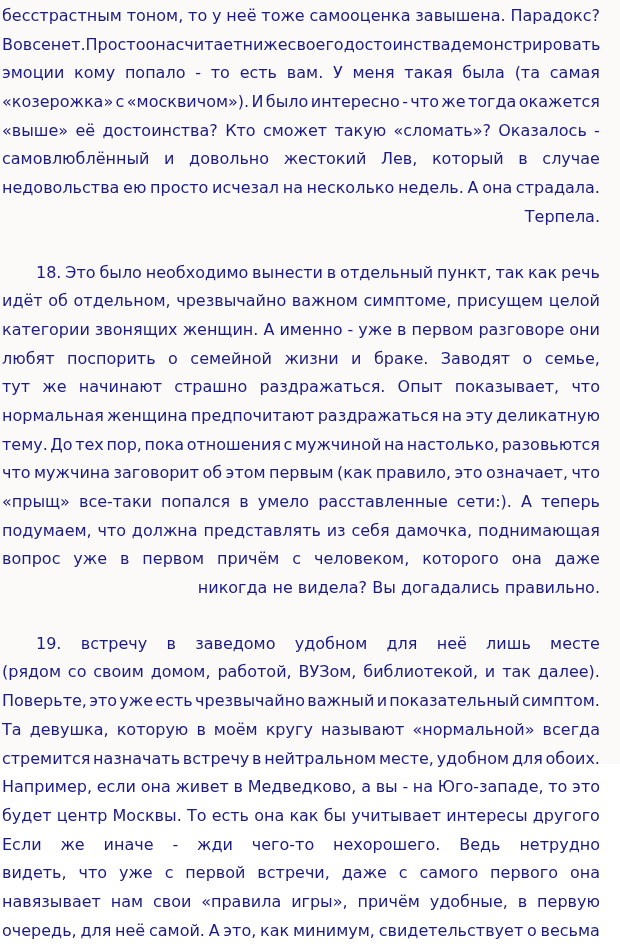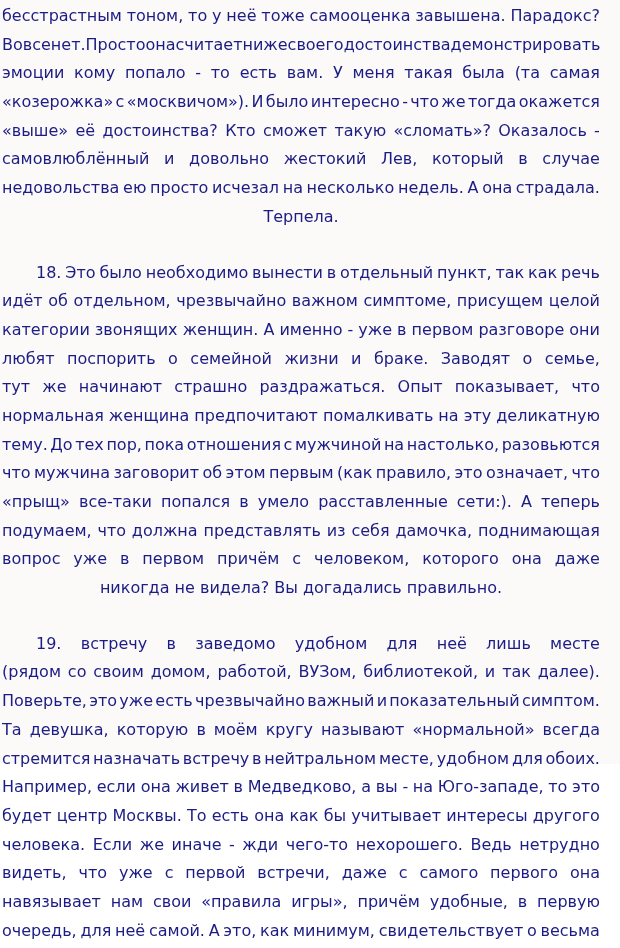--- a/index.html
+++ b/index.html
@@ -37,21 +37,21 @@
     white-space: pre;
   }
   
   .line.just {
     display: flex;
     justify-content: space-between;
   }
   
   .line.plain {
     display: block;
-    text-align: center;
+    text-align: right;
   }
   .line.indented {
     padding-left: 34px;
   }
   .w {
     flex: 0 0 auto;
   }
 </style>
 </head>
 <body>
@@ -67,35 +67,35 @@
         <div class="line just"><span class="w">самовлюблённый</span><span class="w">и</span><span class="w">довольно</span><span class="w">жестокий</span><span class="w">Лев,</span><span class="w">который</span><span class="w">в</span><span class="w">случае</span></div>
         <div class="line just"><span class="w">недовольства</span><span class="w">ею</span><span class="w">просто</span><span class="w">исчезал</span><span class="w">на</span><span class="w">несколько</span><span class="w">недель.</span><span class="w">А</span><span class="w">она</span><span class="w">страдала.</span></div>
         <div class="line plain">Терпела.</div>
       </div>
       <div class="paragraph">
         <div class="line just indented"><span class="w">18.</span><span class="w">Это</span><span class="w">было</span><span class="w">необходимо</span><span class="w">вынести</span><span class="w">в</span><span class="w">отдельный</span><span class="w">пункт,</span><span class="w">так</span><span class="w">как</span><span class="w">речь</span></div>
         <div class="line just"><span class="w">идёт</span><span class="w">об</span><span class="w">отдельном,</span><span class="w">чрезвычайно</span><span class="w">важном</span><span class="w">симптоме,</span><span class="w">присущем</span><span class="w">целой</span></div>
         <div class="line just"><span class="w">категории</span><span class="w">звонящих</span><span class="w">женщин.</span><span class="w">А</span><span class="w">именно</span><span class="w">-</span><span class="w">уже</span><span class="w">в</span><span class="w">первом</span><span class="w">разговоре</span><span class="w">они</span></div>
         <div class="line just"><span class="w">любят</span><span class="w">поспорить</span><span class="w">о</span><span class="w">семейной</span><span class="w">жизни</span><span class="w">и</span><span class="w">браке.</span><span class="w">Заводят</span><span class="w">о</span><span class="w">семье,</span></div>
         <div class="line just"><span class="w">тут</span><span class="w">же</span><span class="w">начинают</span><span class="w">страшно</span><span class="w">раздражаться.</span><span class="w">Опыт</span><span class="w">показывает,</span><span class="w">что</span></div>
-        <div class="line just"><span class="w">нормальная</span><span class="w">женщина</span><span class="w">предпочитают</span><span class="w">помалкивать</span><span class="w">на</span><span class="w">эту</span><span class="w">деликатную</span></div>
+        <div class="line just"><span class="w">нормальная</span><span class="w">женщина</span><span class="w">предпочитают</span><span class="w">раздражаться</span><span class="w">на</span><span class="w">эту</span><span class="w">деликатную</span></div>
         <div class="line just"><span class="w">тему.</span><span class="w">До</span><span class="w">тех</span><span class="w">пор,</span><span class="w">пока</span><span class="w">отношения</span><span class="w">с</span><span class="w">мужчиной</span><span class="w">на</span><span class="w">настолько,</span><span class="w">разовьются</span></div>
         <div class="line just"><span class="w">что</span><span class="w">мужчина</span><span class="w">заговорит</span><span class="w">об</span><span class="w">этом</span><span class="w">первым</span><span class="w">(как</span><span class="w">правило,</span><span class="w">это</span><span class="w">означает,</span><span class="w">что</span></div>
         <div class="line just"><span class="w">«прыщ»</span><span class="w">все-таки</span><span class="w">попался</span><span class="w">в</span><span class="w">умело</span><span class="w">расставленные</span><span class="w">сети:).</span><span class="w">А</span><span class="w">теперь</span></div>
         <div class="line just"><span class="w">подумаем,</span><span class="w">что</span><span class="w">должна</span><span class="w">представлять</span><span class="w">из</span><span class="w">себя</span><span class="w">дамочка,</span><span class="w">поднимающая</span></div>
         <div class="line just"><span class="w">вопрос</span><span class="w">уже</span><span class="w">в</span><span class="w">первом</span><span class="w">причём</span><span class="w">с</span><span class="w">человеком,</span><span class="w">которого</span><span class="w">она</span><span class="w">даже</span></div>
         <div class="line plain">никогда не видела? Вы догадались правильно.</div>
       </div>
       <div class="paragraph">
         <div class="line just indented"><span class="w">19.</span><span class="w">встречу</span><span class="w">в</span><span class="w">заведомо</span><span class="w">удобном</span><span class="w">для</span><span class="w">неё</span><span class="w">лишь</span><span class="w">месте</span></div>
         <div class="line just"><span class="w">(рядом</span><span class="w">со</span><span class="w">своим</span><span class="w">домом,</span><span class="w">работой,</span><span class="w">ВУЗом,</span><span class="w">библиотекой,</span><span class="w">и</span><span class="w">так</span><span class="w">далее).</span></div>
         <div class="line just"><span class="w">Поверьте,</span><span class="w">это</span><span class="w">уже</span><span class="w">есть</span><span class="w">чрезвычайно</span><span class="w">важный</span><span class="w">и</span><span class="w">показательный</span><span class="w">симптом.</span></div>
         <div class="line just"><span class="w">Та</span><span class="w">девушка,</span><span class="w">которую</span><span class="w">в</span><span class="w">моём</span><span class="w">кругу</span><span class="w">называют</span><span class="w">«нормальной»</span><span class="w">всегда</span></div>
         <div class="line just"><span class="w">стремится</span><span class="w">назначать</span><span class="w">встречу</span><span class="w">в</span><span class="w">нейтральном</span><span class="w">месте,</span><span class="w">удобном</span><span class="w">для</span><span class="w">обоих.</span></div>
         <div class="line just"><span class="w">Например,</span><span class="w">если</span><span class="w">она</span><span class="w">живет</span><span class="w">в</span><span class="w">Медведково,</span><span class="w">а</span><span class="w">вы</span><span class="w">-</span><span class="w">на</span><span class="w">Юго-западе,</span><span class="w">то</span><span class="w">это</span></div>
         <div class="line just"><span class="w">будет</span><span class="w">центр</span><span class="w">Москвы.</span><span class="w">То</span><span class="w">есть</span><span class="w">она</span><span class="w">как</span><span class="w">бы</span><span class="w">учитывает</span><span class="w">интересы</span><span class="w">другого</span></div>
-        <div class="line just"><span class="w">человека.</span><span class="w">Если</span><span class="w">же</span><span class="w">иначе</span><span class="w">-</span><span class="w">жди</span><span class="w">чего-то</span><span class="w">нехорошего.</span><span class="w">Ведь</span><span class="w">нетрудно</span></div>
+        <div class="line just"><span class="w">Если</span><span class="w">же</span><span class="w">иначе</span><span class="w">-</span><span class="w">жди</span><span class="w">чего-то</span><span class="w">нехорошего.</span><span class="w">Ведь</span><span class="w">нетрудно</span></div>
         <div class="line just"><span class="w">видеть,</span><span class="w">что</span><span class="w">уже</span><span class="w">с</span><span class="w">первой</span><span class="w">встречи,</span><span class="w">даже</span><span class="w">с</span><span class="w">самого</span><span class="w">первого</span><span class="w">она</span></div>
         <div class="line just"><span class="w">навязывает</span><span class="w">нам</span><span class="w">свои</span><span class="w">«правила</span><span class="w">игры»,</span><span class="w">причём</span><span class="w">удобные,</span><span class="w">в</span><span class="w">первую</span></div>
         <div class="line just"><span class="w">очередь,</span><span class="w">для</span><span class="w">неё</span><span class="w">самой.</span><span class="w">А</span><span class="w">это,</span><span class="w">как</span><span class="w">минимум,</span><span class="w">свидетельствует</span><span class="w">о</span><span class="w">весьма</span></div>
       </div>
     </div>
 </div>
 
 </body></html>

